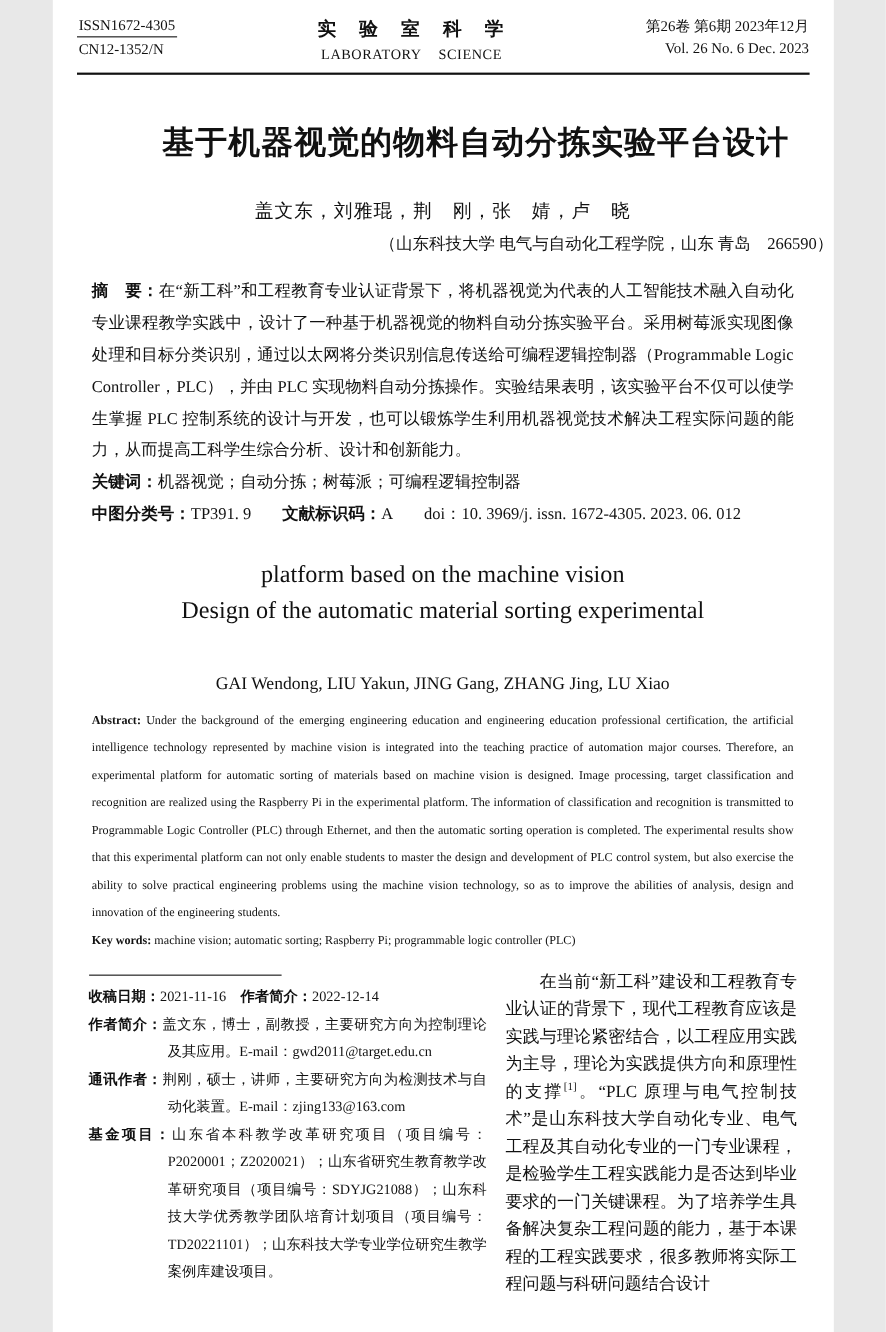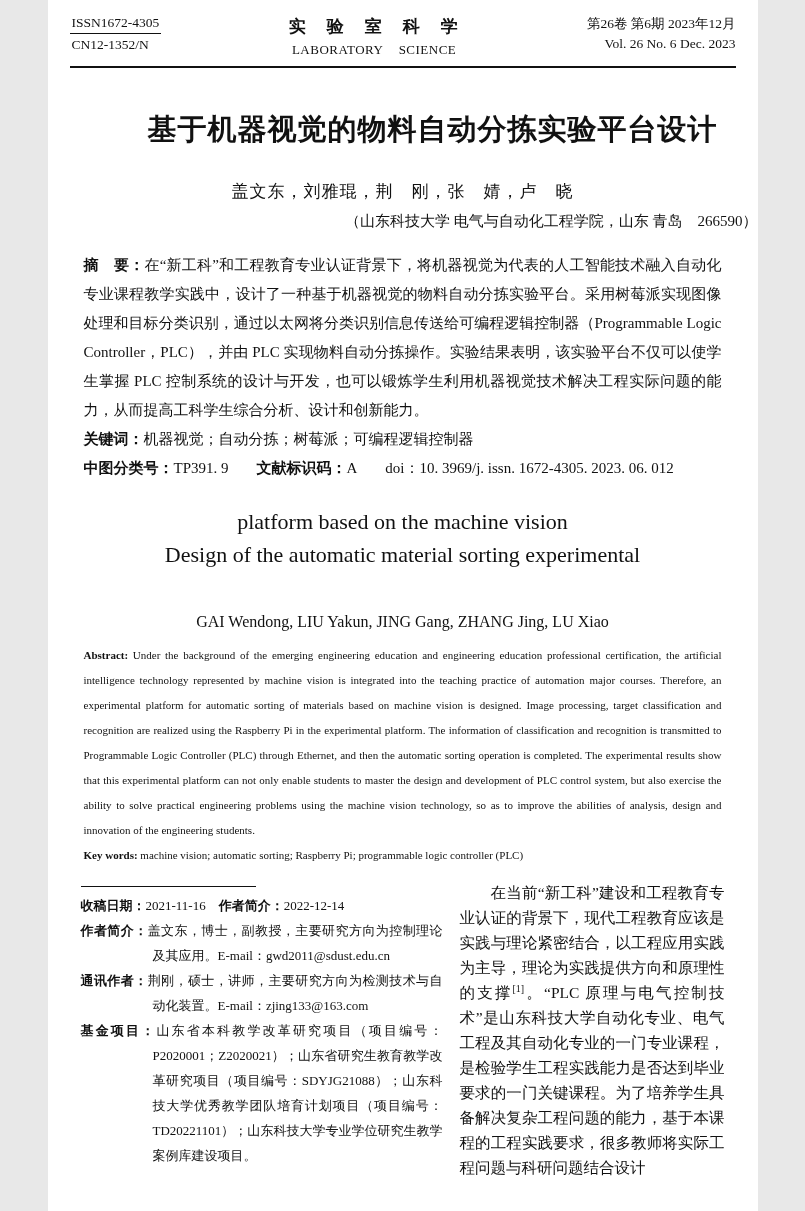--- a/index.html
+++ b/index.html
@@ -117,21 +117,21 @@
   <div class="abs-en">
     <p><span class="lbl">Abstract:</span> <span>Under the background of the emerging engineering education and engineering education professional certification, the artificial intelligence technology represented by machine vision is integrated into the teaching practice of automation major courses. Therefore, an experimental platform for automatic sorting of materials based on machine vision is designed. Image processing, target classification and recognition are realized using the Raspberry Pi in the experimental platform. The information of classification and recognition is transmitted to Programmable Logic Controller (PLC) through Ethernet, and then the automatic sorting operation is completed. The experimental results show that this experimental platform can not only enable students to master the design and development of PLC control system, but also exercise the ability to solve practical engineering problems using the machine vision technology, so as to improve the abilities of analysis, design and innovation of the engineering students.</span></p>
     <p><span class="lbl">Key words:</span> <span>machine vision; automatic sorting; Raspberry Pi; programmable logic controller (PLC)</span></p>
   </div>
 
   <div class="cols">
 
     <div class="col-left">
       <hr class="fn-rule">
       <p class="fn-item"><span class="lbl">收稿日期：</span><span>2021-11-16</span>　<span class="lbl">作者简介：</span><span>2022-12-14</span></p>
-      <p class="fn-item"><span class="lbl">作者简介：</span><span>盖文东，博士，副教授，主要研究方向为控制理论及其应用。E-mail：gwd2011@sdust.edu.cn</span></p>
+      <p class="fn-item"><span class="lbl">作者简介：</span><span>盖文东，博士，副教授，主要研究方向为控制理论及其应用。E-mail：gwd2011@target.edu.cn</span></p>
       <p class="fn-item"><span class="lbl">通讯作者：</span><span>荆刚，硕士，讲师，主要研究方向为检测技术与自动化装置。E-mail：zjing133@163.com</span></p>
       <p class="fn-item"><span class="lbl">基金项目：</span><span>山东省本科教学改革研究项目（项目编号：P2020001；Z2020021）；山东省研究生教育教学改革研究项目（项目编号：SDYJG21088）；山东科技大学优秀教学团队培育计划项目（项目编号：TD20221101）；山东科技大学专业学位研究生教学案例库建设项目。</span></p>
     </div>
 
     <div class="col-right">
       <p><span>在当前“新工科”建设和工程教育专业认证的背景下，现代工程教育应该是实践与理论紧密结合，以工程应用实践为主导，理论为实践提供方向和原理性的支撑</span><sup class="ref">[1]</sup><span>。“PLC 原理与电气控制技术”是山东科技大学自动化专业、电气工程及其自动化专业的一门专业课程，是检验学生工程实践能力是否达到毕业要求的一门关键课程。为了培养学生具备解决复杂工程问题的能力，基于本课程的工程实践要求，很多教师将实际工程问题与科研问题结合设计</span></p>
     </div>
 
   </div>
 

